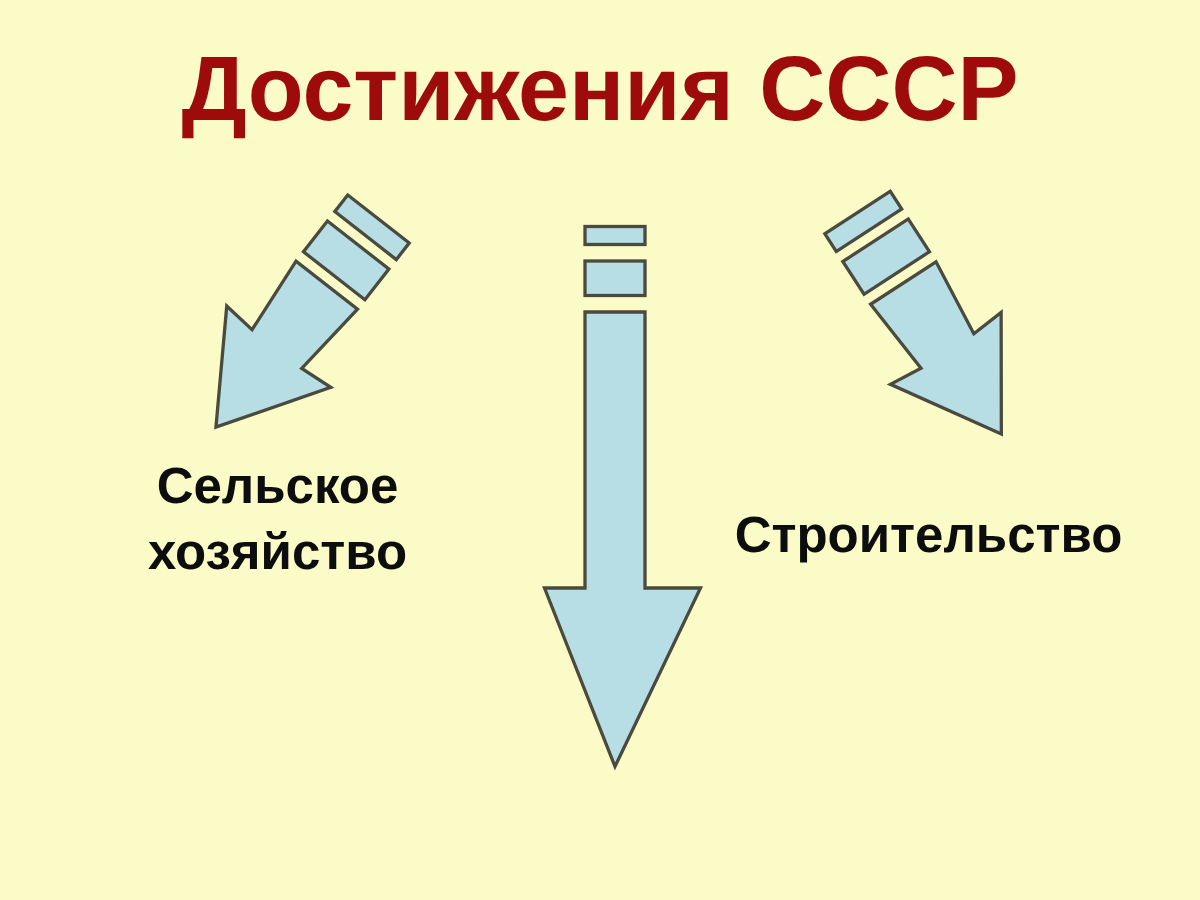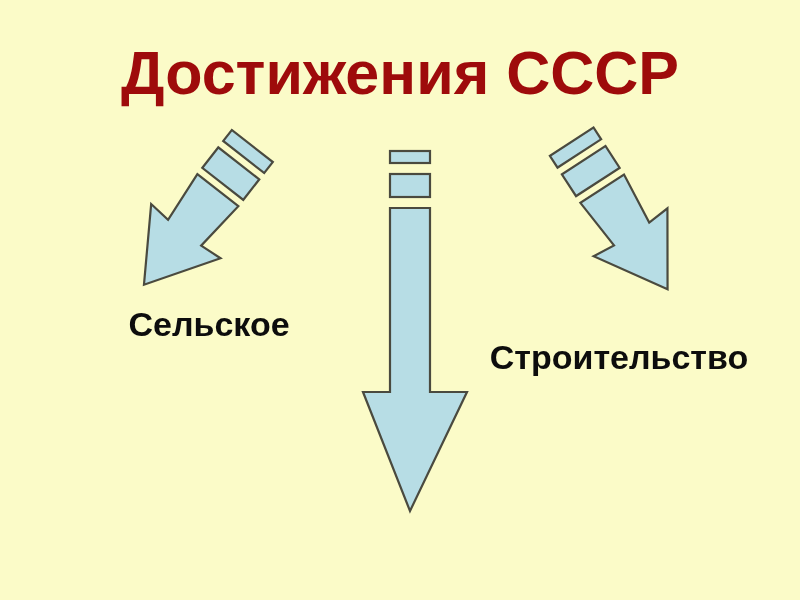--- a/index.html
+++ b/index.html
@@ -16,21 +16,21 @@
   #slide {
     position: relative;
     width: 800px;
     height: 600px;
     background: #fbfbc8;
     overflow: hidden;
   }
   #slide-title {
     position: absolute;
     left: 0;
-    top: 38px;
+    top: 24px;
     width: 800px;
     text-align: center;
     font-size: 61px;
     line-height: 70px;
     font-weight: bold;
     color: #9e0b0b;
     letter-spacing: 0px;
     white-space: nowrap;
   }
   .arrow-svg {
@@ -48,21 +48,20 @@
     font-size: 34px;
     line-height: 44px;
     text-align: center;
     white-space: nowrap;
   }
   #label-agriculture {
     left: 0px;
     top: 302px;
     width: 370px;
     white-space: normal;
-    margin-left: 24px;
   }
   #label-agriculture .ln { display: block; }
   #label-construction {
     left: 438px;
     top: 335px;
     width: 362px;
   }
   #label-industry {
     left: 230px;
     top: 522px;
@@ -93,18 +92,19 @@
   <svg id="arrow-right-svg" class="arrow-svg" width="140" height="190" viewBox="0 0 140 190">
     <g transform="rotate(-33 70 95)">
       <polygon points="70,186 26,118 49,120 44,66 96,66 91,120 114,118" fill="#b7dde5" stroke="#4a4a3f" stroke-width="2.2" stroke-linejoin="miter"></polygon>
       <rect x="44" y="32" width="52" height="26" fill="#b7dde5" stroke="#4a4a3f" stroke-width="2.2"></rect>
       <rect x="44" y="10" width="52" height="14" fill="#b7dde5" stroke="#4a4a3f" stroke-width="2.2"></rect>
     </g>
   </svg>
 
   <div id="label-agriculture" class="label">
     <span class="ln">Сельское</span>
+    <span class="ln">хозяйство</span>
   </div>
 
   <div id="label-construction" class="label">Строительство</div>
 
 
 </div>
 
 </body></html>

